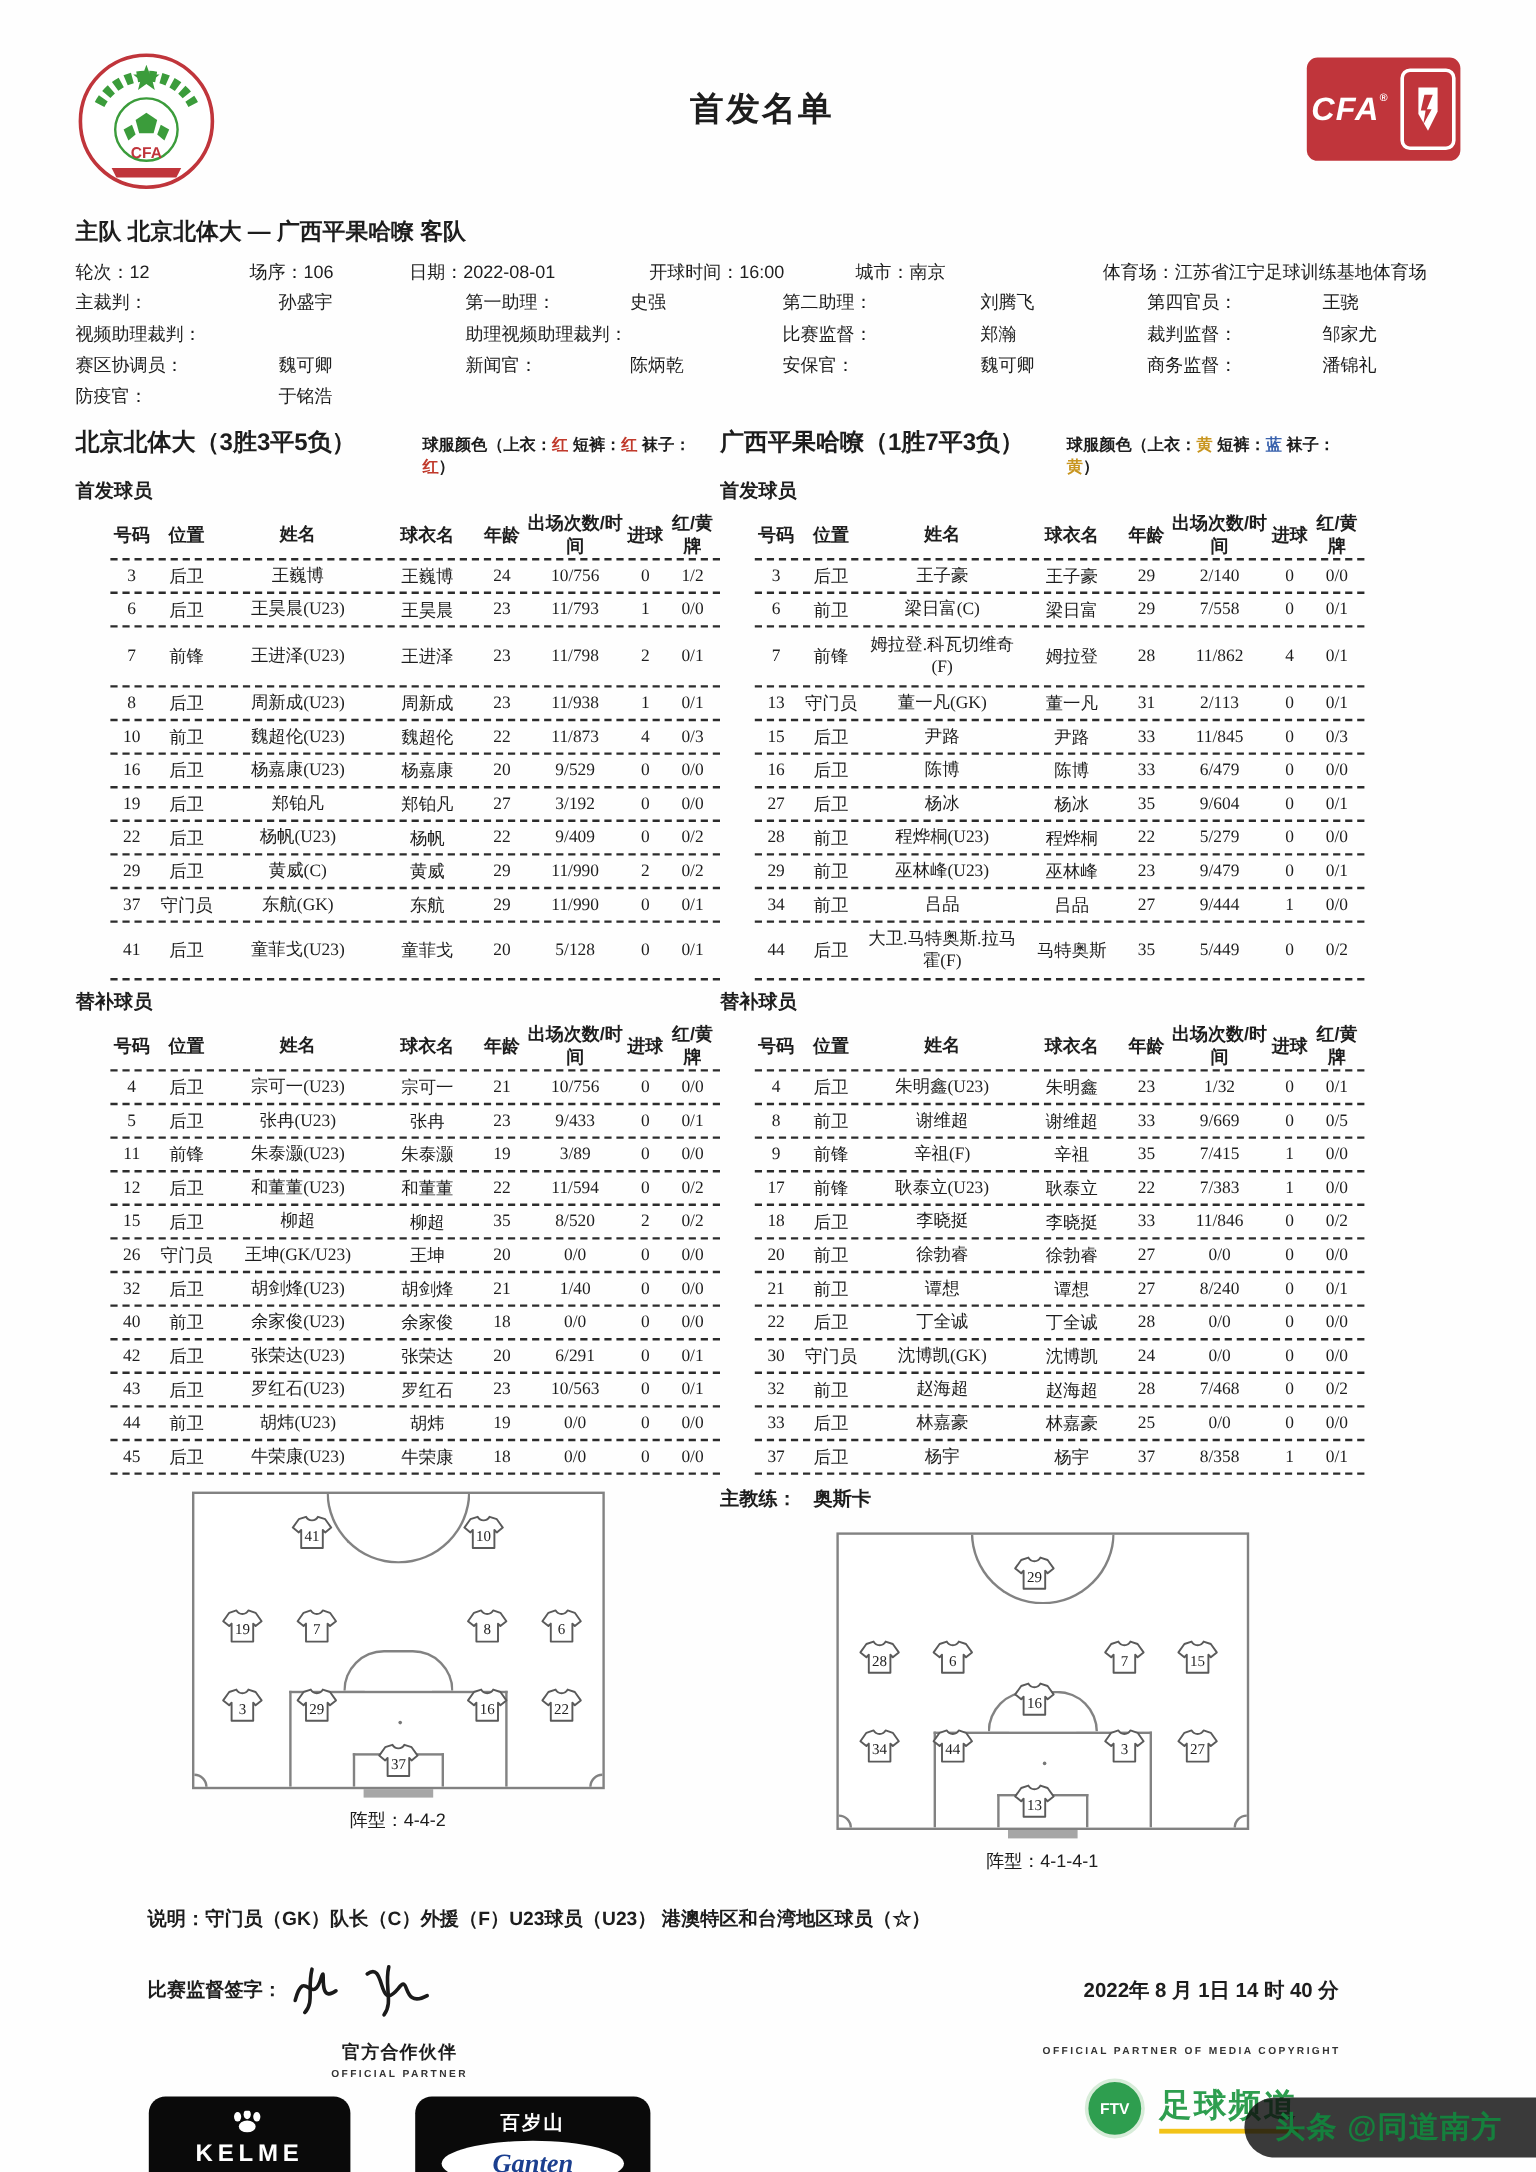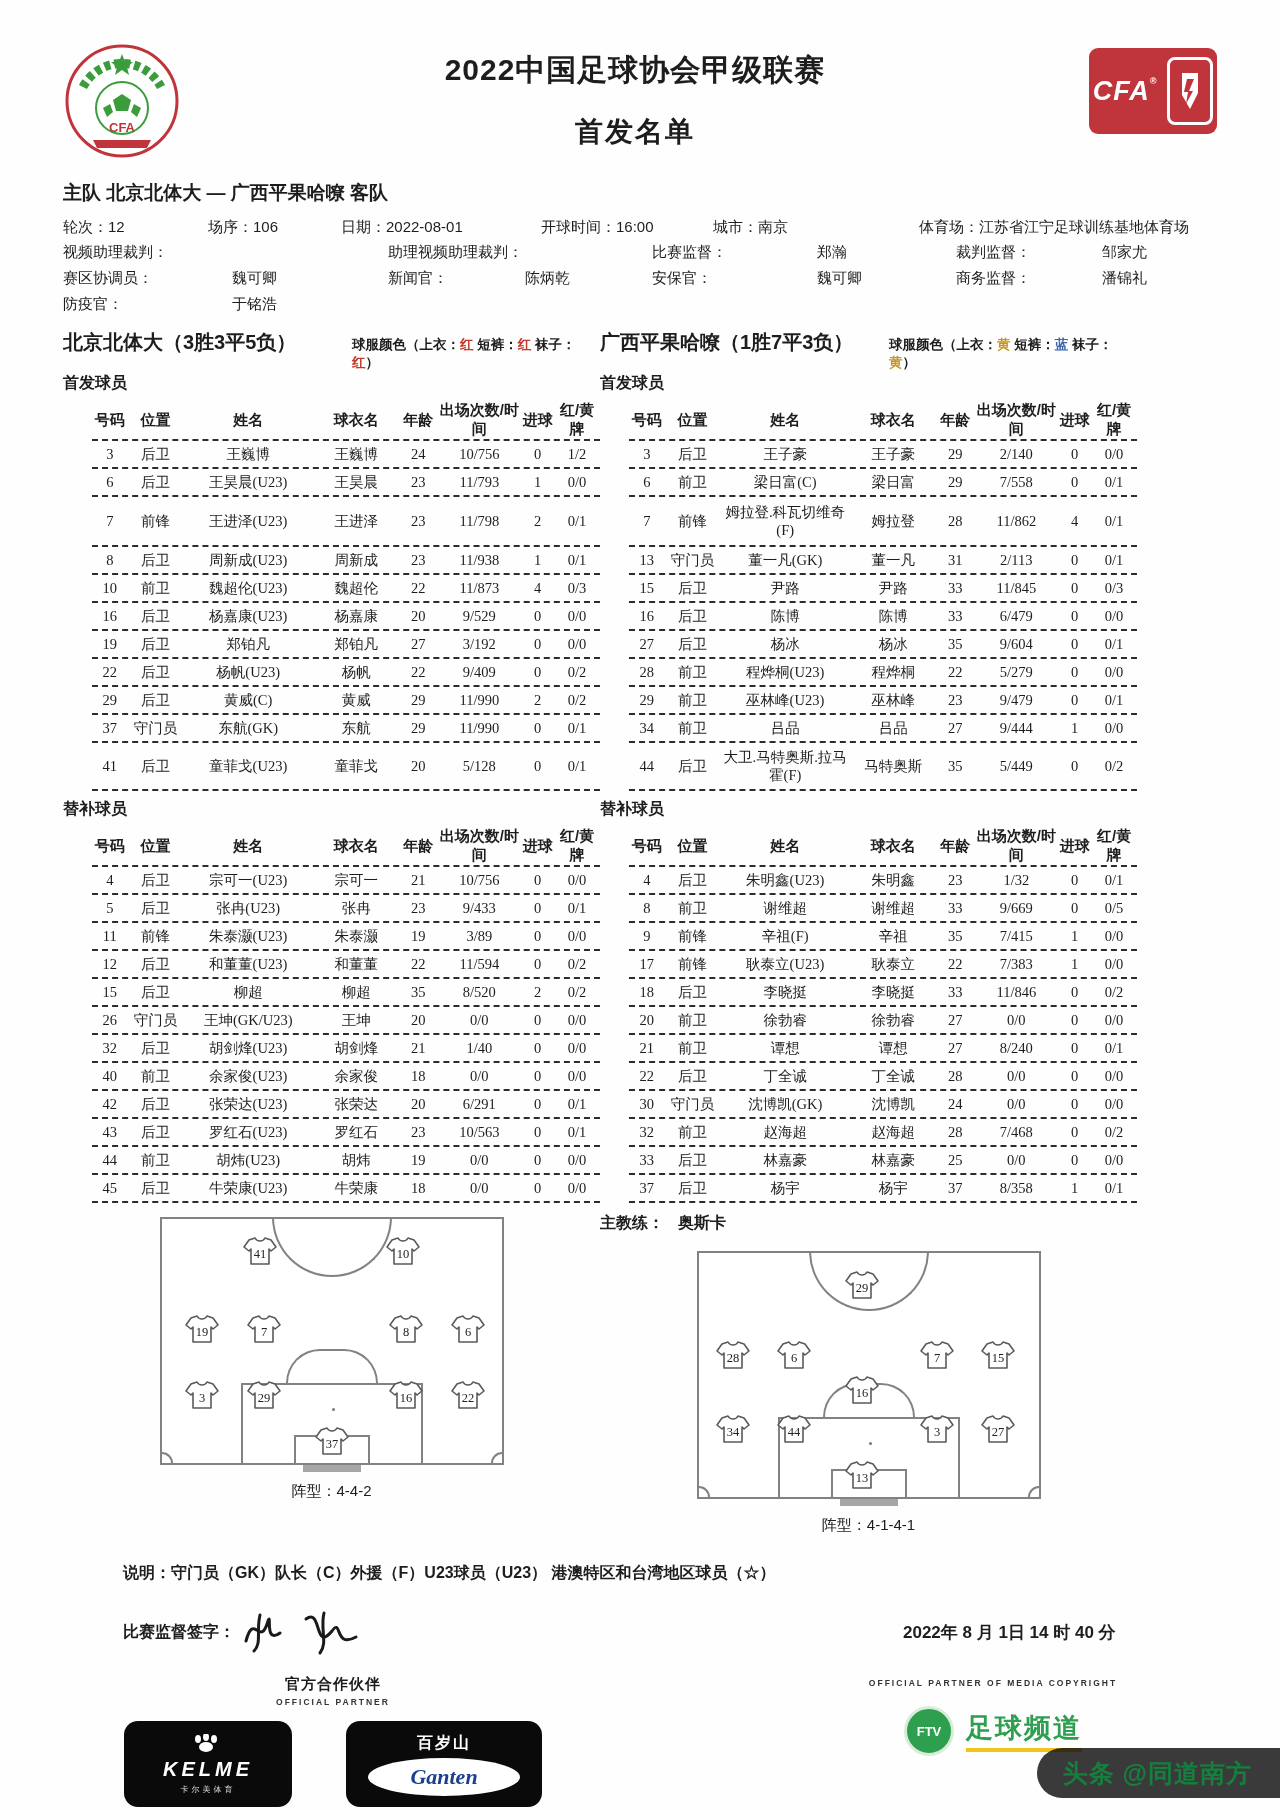--- a/index.html
+++ b/index.html
@@ -70,21 +70,21 @@
   .sig-label{font-size:16px;font-weight:bold;}
   .datetime{position:absolute;top:58px;left:840px;font-size:17px;font-weight:bold;}
   .pgroup{position:absolute;top:112px;text-align:center;}
   .pg-left{left:0;width:540px;}
   .pg-right{left:660px;width:540px;}
   .p-cn{font-size:15px;font-weight:bold;letter-spacing:1px;}
   .p-en{font-size:8.5px;font-weight:bold;letter-spacing:2px;margin-top:3px;color:#333;}
   .logo-row{display:flex;justify-content:center;align-items:center;gap:54px;margin-top:14px;}
   .kelme{width:168px;height:86px;background:#0a0a0a;border-radius:14px;color:#fff;
          display:flex;flex-direction:column;align-items:center;justify-content:center;}
-  .kelme-name{font-size:20px;font-weight:bold;letter-spacing:4px;margin-top:2px;font-style:italic;}
+  .kelme-name{font-size:20px;font-weight:bold;letter-spacing:4px;margin-top:2px;}
   .kelme-sub{font-size:8px;letter-spacing:3px;margin-top:3px;color:#ddd;}
   .ganten{width:196px;height:86px;background:#0a0a0a;border-radius:14px;
           display:flex;flex-direction:column;align-items:center;justify-content:center;gap:4px;}
   .ganten-cn{color:#ffffff;font-size:16px;font-weight:bold;letter-spacing:2px;}
   .ganten-oval{width:152px;height:38px;background:#fff;border-radius:50%;display:flex;align-items:center;justify-content:center;}
   .ganten-en{color:#1b3f8f;font-size:22px;font-weight:bold;font-style:italic;font-family:"Liberation Serif",serif;}
   .ftv{display:flex;align-items:center;justify-content:center;gap:12px;margin-top:18px;}
   .ftv-badge{width:44px;height:44px;border-radius:50%;background:#2e9e4f;color:#fff;display:flex;
              align-items:center;justify-content:center;font-weight:bold;font-size:13px;border:3px solid #d7ecd9;}
   .ftv-name{color:#2e9e4f;font-size:27px;font-weight:bold;border-bottom:4px solid #f2c318;padding-bottom:2px;letter-spacing:2px;}
@@ -106,21 +106,20 @@
           <polygon points="59,12 62,20 70,20 64,25 66,33 59,28 52,33 54,25 48,20 56,20" fill="#3b9c3b"></polygon>
           <circle cx="59" cy="66" r="26" fill="#fff" stroke="#3b9c3b" stroke-width="2"></circle>
           <polygon points="59,52 68,58 65,69 53,69 50,58" fill="#3b9c3b"></polygon>
           <polygon points="40,66 47,62 50,70 44,75" fill="#3b9c3b"></polygon>
           <polygon points="78,66 71,62 68,70 74,75" fill="#3b9c3b"></polygon>
           <text x="59" y="90" text-anchor="middle" font-size="13" font-weight="bold" fill="#c0353b" font-family="Liberation Sans,sans-serif">CFA</text>
           <path d="M30 98 L88 98 L84 106 L34 106 Z" fill="#c0353b"></path>
         </svg>
       </div>
       <div class="titles">
-        <div class="t1">2022中国足球协会甲级联赛</div>
         <div class="t2">首发名单</div>
       </div>
       <div class="cfa-logo">
         <span class="cfa-txt"><span>CFA</span><sup class="cfa-reg">®</sup></span>
         <span class="cfa-flag">
           <svg width="24" height="40" viewBox="0 0 24 40">
               <path d="M4 2 L20 2 L20 22 L12 38 L4 24 Z" fill="#fff"></path>
               <path d="M9 8 L16 8 L11 20 L15 20 L8 33 L10 21 L6 21 Z" fill="#c0353b"></path>
             </svg>
         </span>
@@ -132,20 +131,30 @@
     <div class="info-row" id="info-row">
         <span class="ii0">轮次：12</span>
         <span class="ii1">场序：106</span>
         <span class="ii2">日期：2022-08-01</span>
         <span class="ii3">开球时间：16:00</span>
         <span class="ii4">城市：南京</span>
         <span class="ii5">体育场：江苏省江宁足球训练基地体育场</span>
       </div>
 
     <div id="officials">
+        <div class="off-row">
+          <span>主裁判：</span>
+          <span>孙盛宇</span>
+          <span>第一助理：</span>
+          <span>史强</span>
+          <span>第二助理：</span>
+          <span>刘腾飞</span>
+          <span>第四官员：</span>
+          <span>王骁</span>
+        </div>
         <div class="off-row">
           <span>视频助理裁判：</span>
           <span></span>
           <span>助理视频助理裁判：</span>
           <span></span>
           <span>比赛监督：</span>
           <span>郑瀚</span>
           <span>裁判监督：</span>
           <span>邹家尤</span>
         </div>

